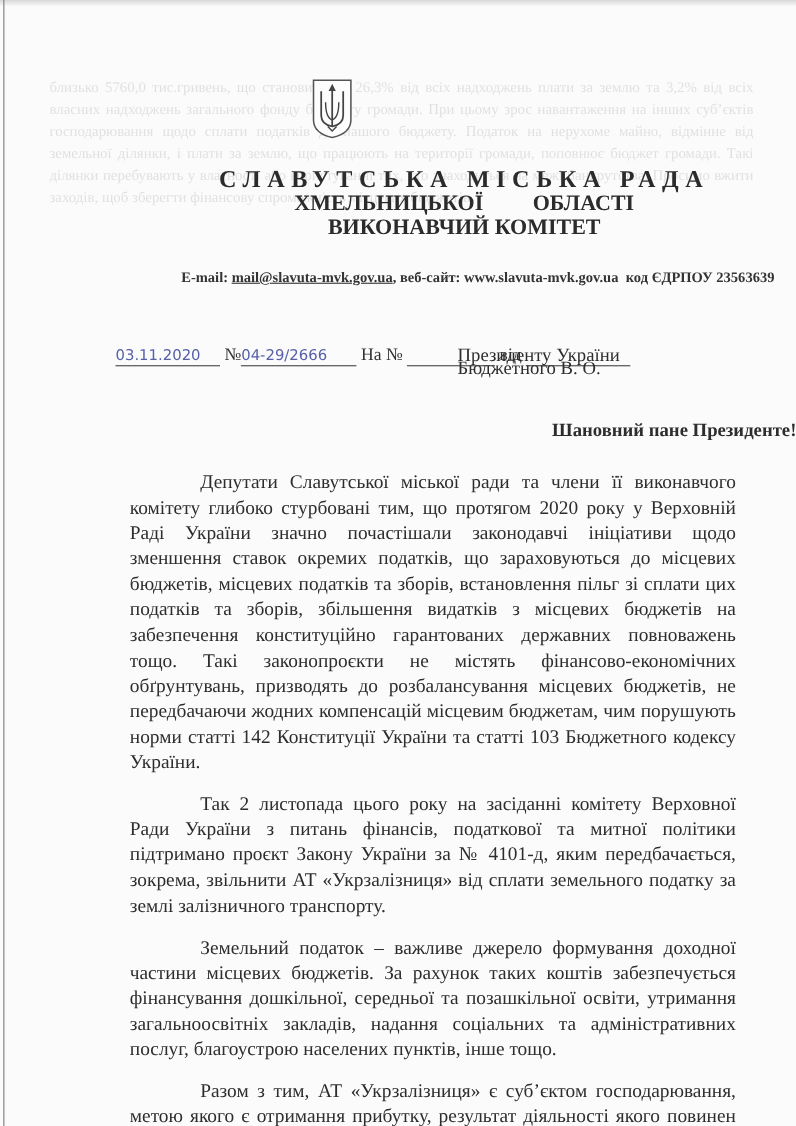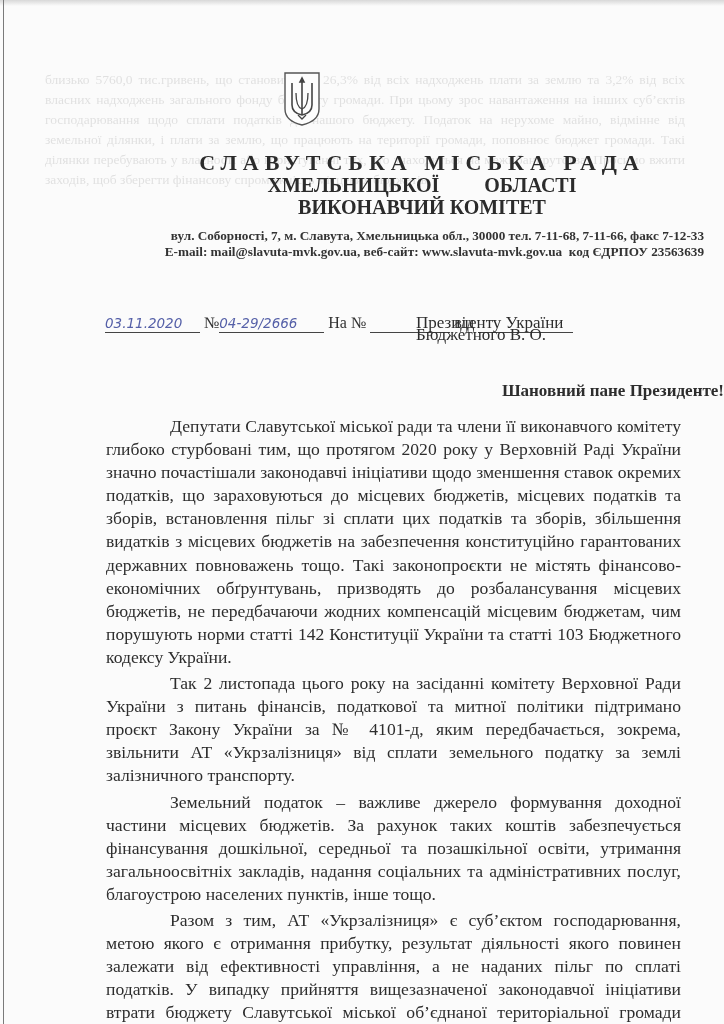--- a/index.html
+++ b/index.html
@@ -19,30 +19,30 @@
     overflow: hidden; pointer-events: none;
   }
   .coat { position: absolute; left: 283px; top: 71px; width: 38px; height: 56px; }
   .hdr { position: absolute; left: 0; width: 724px; text-align: center; }
   .hdr1 { top: 150px; left: 60px; font-size: 22px; font-weight: bold; letter-spacing: 6px; color: #2b2b2b; }
   .hdr2 { top: 174px; left: 60px; font-size: 20px; font-weight: bold; color: #2b2b2b; word-spacing: 10px; }
   .hdr3 { top: 196px; left: 60px; font-size: 20px; font-weight: bold; color: #2b2b2b; }
   .addr { position: absolute; left: 134px; width: 570px; text-align: right; font-size: 13.2px; font-weight: bold; color: #333; white-space: nowrap; }
   .addr1 { top: 228px; }
   .addr2 { top: 244px; }
-  .addr2 .u { }
+  .addr2 .u { text-decoration: underline; }
   .refline { position: absolute; top: 268px; left: 105px; font-size: 16px; color: #333; white-space: nowrap; }
-  .hand { font-family: "DejaVu Sans", sans-serif; font-style: italic; color: #5560a8; font-size: 13.5px; }
+  .hand { font-family: "DejaVu Sans", sans-serif; color: #5560a8; font-size: 13.5px; }
   .blank { display: inline-block; border-bottom: 1px solid #444; vertical-align: baseline; }
   .recip { position: absolute; left: 416px; font-size: 17px; color: #2d2d2d; }
   .recip1 { top: 313px; }
   .recip2 { top: 325px; }
   .salut { position: absolute; top: 381px; left: 0; width: 724px; text-align: right; font-size: 17px; font-weight: bold; color: #2d2d2d; }
   .body { position: absolute; left: 103px; top: 412px; width: 581px; font-size: 17.6px; line-height: 23.1px; color: #2d2d2d; }
-  .body p { margin: 3px; text-align: justify; text-indent: 64px; }
+  .body p { margin: 15px; text-align: justify; text-indent: 64px; }
 </style>
 </head>
 <body>
 
 <div class="page">
   <div class="top-shadow"></div>
   <div class="left-rule"></div>
 
   <div class="bleed">близько 5760,0 тис.гривень, що становить аж 26,3% від всіх надходжень плати за землю та 3,2% від всіх власних надходжень загального фонду бюджету громади. При цьому зрос навантаження на інших суб’єктів господарювання щодо сплати податків до нашого бюджету. Податок на нерухоме майно, відмінне від земельної ділянки, і плати за землю, що працюють на території громади, поповнює бюджет громади. Такі ділянки перебувають у власності або користуванні тих, хто знаходиться на межі банкрутства. Просимо вжити заходів, щоб зберегти фінансову спроможність місцевих бюджетів.</div>
 
@@ -51,21 +51,20 @@
     <path d="M19 7 L19 44 M19 7 l-2 4 h4 Z" stroke="#444" stroke-width="1.6" fill="#444"></path>
     <path d="M9 12 L9 34 Q9 42 19 44 Q29 42 29 34 L29 12" stroke="#444" stroke-width="1.6" fill="none"></path>
     <path d="M13 22 Q13 36 19 38 Q25 36 25 22" stroke="#444" stroke-width="1.3" fill="none"></path>
     <path d="M15 44 L19 48 L23 44" stroke="#444" stroke-width="1.3" fill="none"></path>
   </svg>
 
   <div class="hdr hdr1">СЛАВУТСЬКА МІСЬКА РАДА</div>
   <div class="hdr hdr2" style="white-space:pre;">ХМЕЛЬНИЦЬКОЇ   ОБЛАСТІ</div>
   <div class="hdr hdr3">ВИКОНАВЧИЙ КОМІТЕТ</div>
 
-  <div class="addr addr1">вул. Соборності, 7, м. Славута,  Хмельницька обл., 30000  тел. 7-11-68, 7-11-66, факс 7-12-33</div>
   <div class="addr addr2">
     <span>E-mail: </span><span class="u">mail@slavuta-mvk.gov.ua</span><span>, веб-сайт: </span><span>www.slavuta-mvk.gov.ua</span><span style="white-space:pre;margin-top:36px;">  код ЄДРПОУ 23563639</span>
   </div>
 
   <div class="refline">
     <span class="blank" style="width:95px;"><span class="hand">03.11.2020</span></span>
     <span>№</span><span class="blank" style="width:105px;margin-top:46px;"><span class="hand">04-29/2666</span></span>
     <span>На №</span>
     <span class="blank" style="width:80px;">&nbsp;</span>
     <span>від</span>

